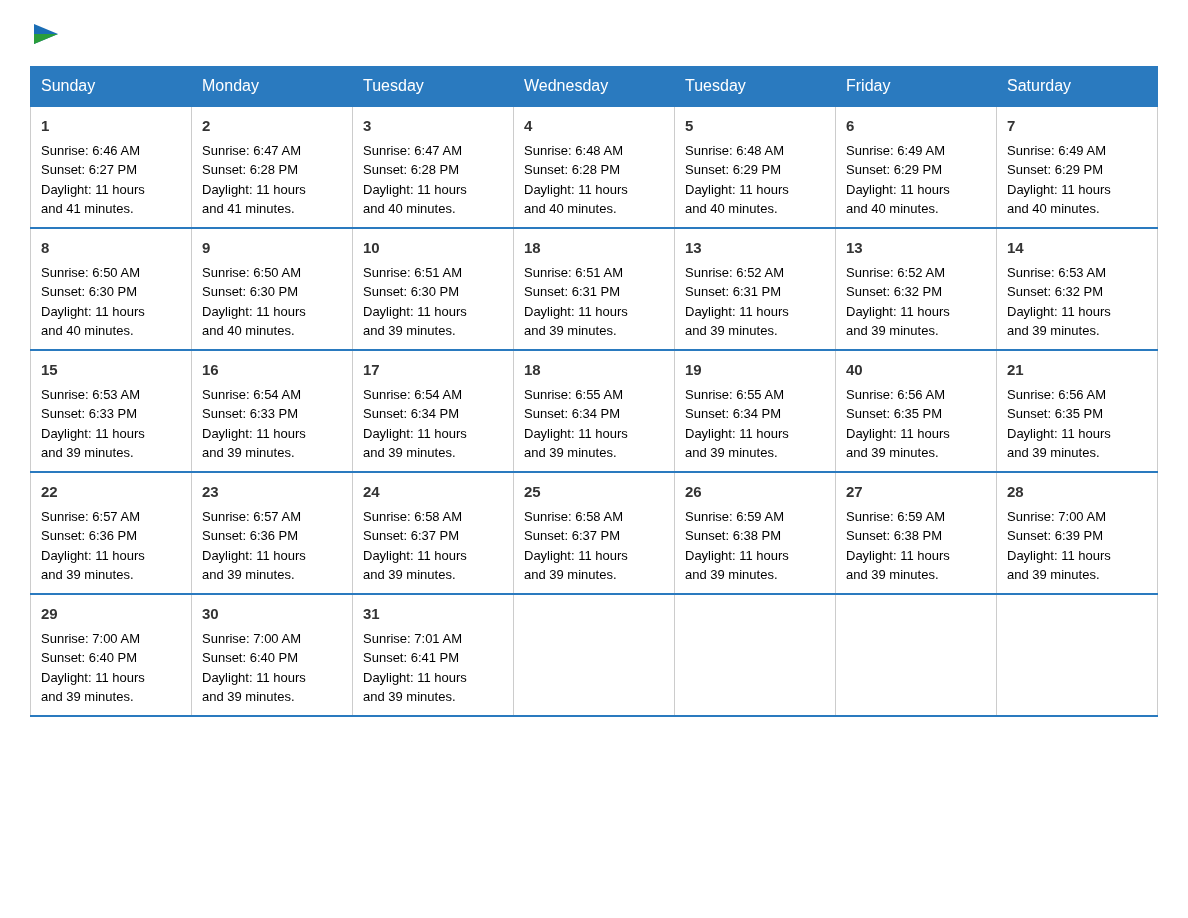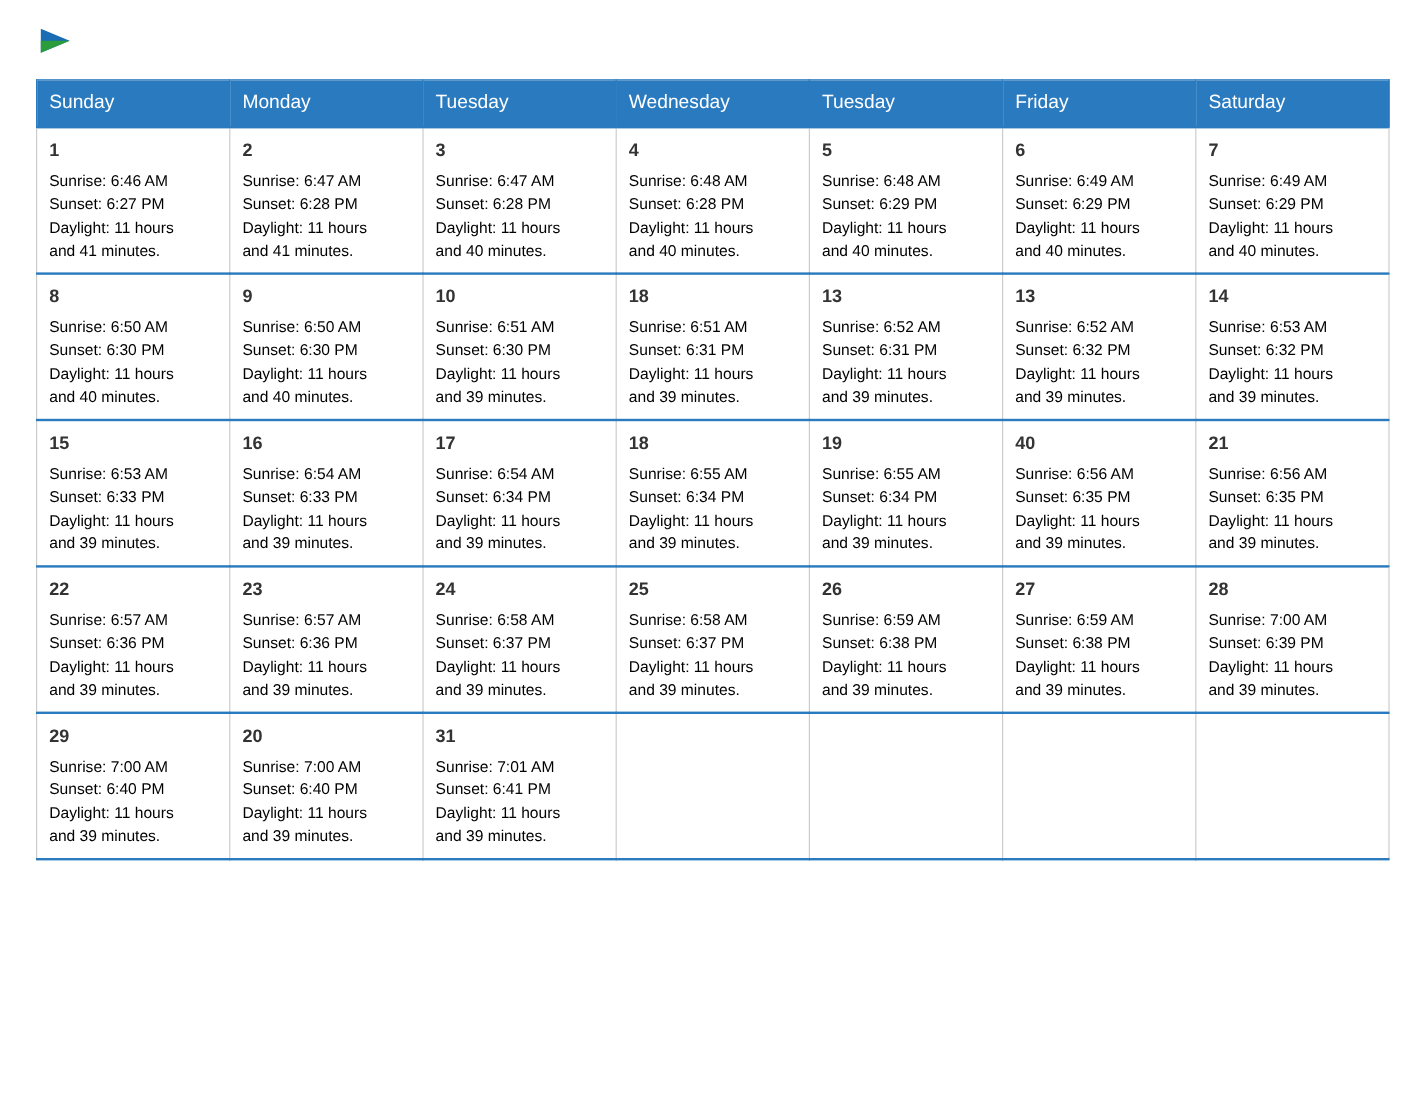--- a/index.html
+++ b/index.html
@@ -168,21 +168,21 @@
         <td><span class="day-number">22</span><span class="day-info">Sunrise: 6:57 AM<br>Sunset: 6:36 PM<br>Daylight: 11 hours<br>and 39 minutes.</span></td>
         <td><span class="day-number">23</span><span class="day-info">Sunrise: 6:57 AM<br>Sunset: 6:36 PM<br>Daylight: 11 hours<br>and 39 minutes.</span></td>
         <td><span class="day-number">24</span><span class="day-info">Sunrise: 6:58 AM<br>Sunset: 6:37 PM<br>Daylight: 11 hours<br>and 39 minutes.</span></td>
         <td><span class="day-number">25</span><span class="day-info">Sunrise: 6:58 AM<br>Sunset: 6:37 PM<br>Daylight: 11 hours<br>and 39 minutes.</span></td>
         <td><span class="day-number">26</span><span class="day-info">Sunrise: 6:59 AM<br>Sunset: 6:38 PM<br>Daylight: 11 hours<br>and 39 minutes.</span></td>
         <td><span class="day-number">27</span><span class="day-info">Sunrise: 6:59 AM<br>Sunset: 6:38 PM<br>Daylight: 11 hours<br>and 39 minutes.</span></td>
         <td><span class="day-number">28</span><span class="day-info">Sunrise: 7:00 AM<br>Sunset: 6:39 PM<br>Daylight: 11 hours<br>and 39 minutes.</span></td>
       </tr>
       <tr>
         <td><span class="day-number">29</span><span class="day-info">Sunrise: 7:00 AM<br>Sunset: 6:40 PM<br>Daylight: 11 hours<br>and 39 minutes.</span></td>
-        <td><span class="day-number">20</span><span class="day-info">Sunrise: 7:00 AM<br>Sunset: 6:40 PM<br>Daylight: 11 hours<br>and 39 minutes.</span></td>
+        <td><span class="day-number">30</span><span class="day-info">Sunrise: 7:00 AM<br>Sunset: 6:40 PM<br>Daylight: 11 hours<br>and 39 minutes.</span></td>
         <td><span class="day-number">31</span><span class="day-info">Sunrise: 7:01 AM<br>Sunset: 6:41 PM<br>Daylight: 11 hours<br>and 39 minutes.</span></td>
         <td class="empty-cell"></td>
         <td class="empty-cell"></td>
         <td class="empty-cell"></td>
         <td class="empty-cell"></td>
       </tr>
     </tbody>
 </table>
 
 </body></html>

